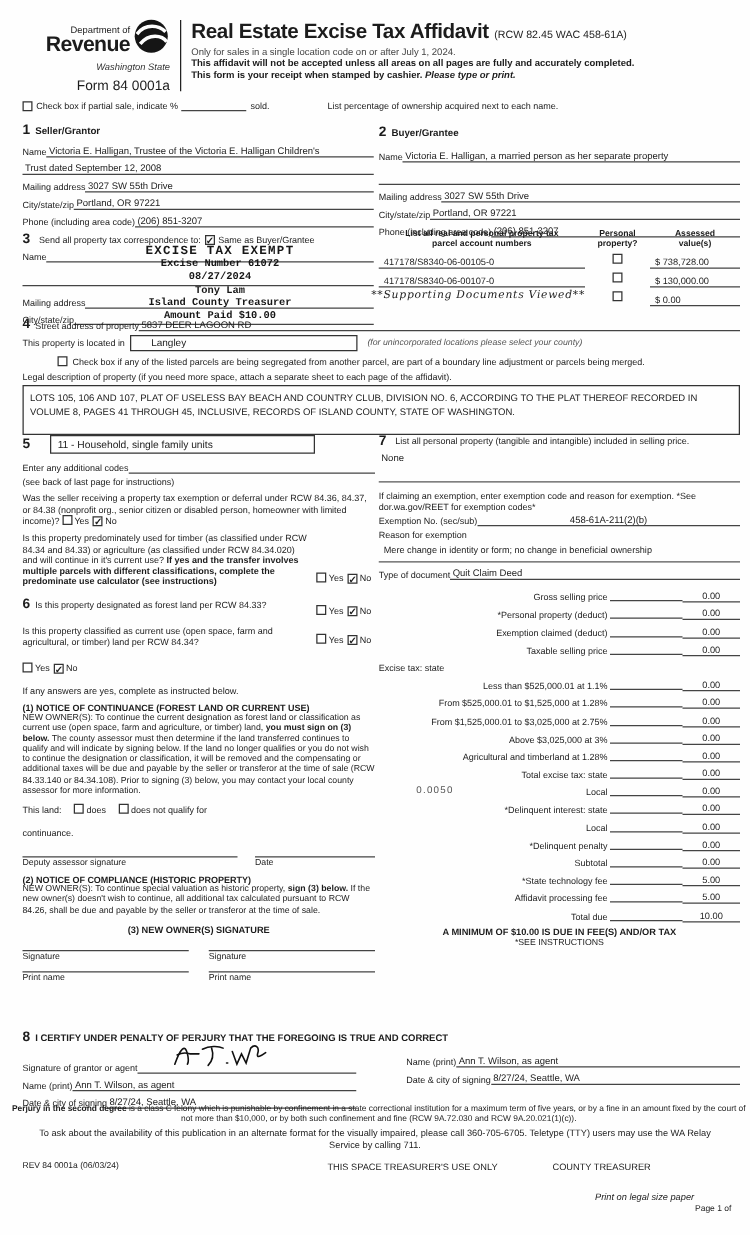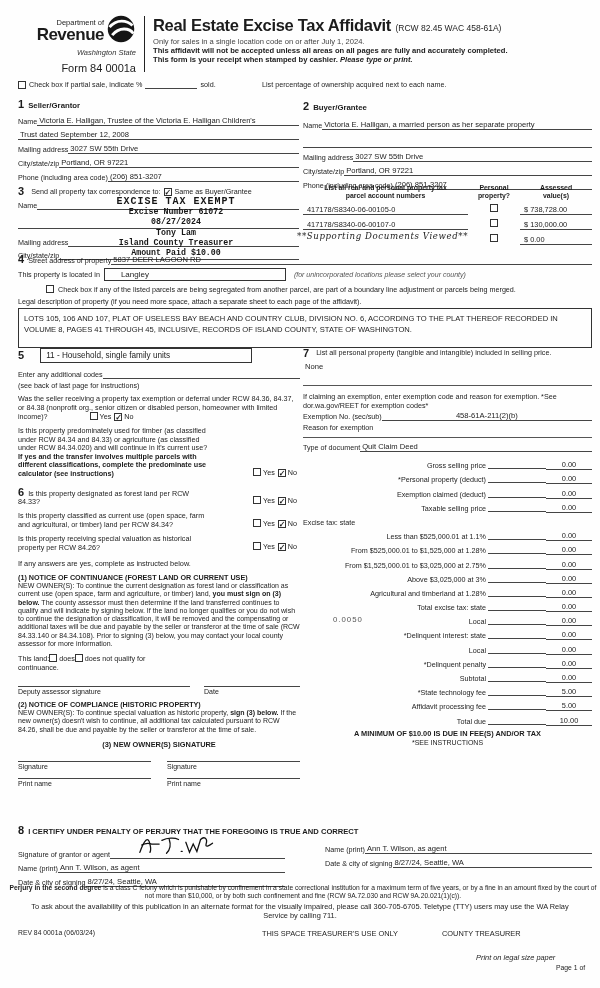--- a/index.html
+++ b/index.html
@@ -30,21 +30,21 @@
   .lbl { font-size:7.2px; white-space:nowrap; }
   .val { font-size:7.6px; }
   .row { display:flex; align-items:flex-end; margin-top:4px; }
   .fill { flex:1; border-bottom:1px solid #444; min-height:9px; padding:0 2px; }
   .secnum { font-weight:bold; font-size:11px; margin-right:4px; line-height:1; }
   .sechead { font-weight:bold; font-size:7.8px; }
   .cb { display:inline-block; width:8px; height:8px; border:1px solid #333; font-size:8px;
         line-height:7px; text-align:center; vertical-align:-1px; background:#fff; flex:none; }
   .cb.checked::after { content:"✓"; font-weight:bold; }
   .anslbl { font-size:7.2px; margin:0 3px 0 2px; }
-  .ans { white-space:nowrap; align-self:flex-end;margin-left:40px; }
+  .ans { white-space:nowrap; align-self:flex-end; }
   .para { font-size:7px; line-height:1.18; }
   .q { display:flex; gap:4px; margin-top:5px; }
   .q .txt { flex:1; font-size:7.2px; line-height:1.2; }
   .rule { border-top:1px solid #555; }
 
   
   .partial { top:80px; left:18px; width:574px; display:flex; }
   .partial-left { width:244px; display:flex; align-items:flex-end; gap:3px; }
   .pct-line { width:52px; border-bottom:1px solid #444; }
   .partial-right { font-size:7.2px; }
@@ -74,21 +74,21 @@
   
   .sec4 { top:254px; left:18px; width:574px; }
   .loc-box { border:1px solid #333; width:182px; font-size:8px; padding:1px 16px; margin-left:4px; }
   .loc-note { font-size:7px; font-style:italic; color:#555; margin-left:8px; }
   .legal-box { border:1.2px solid #333; margin-top:2px; padding:4px 5px; font-size:7.6px; line-height:1.5; height:40px; }
 
   
   .col5 { top:348px; left:18px; width:282px; }
   .code-box { border:1px solid #333; font-size:8.2px; padding:2px 5px; width:212px; margin-left:12px; }
   .secthead { font-weight:bold; font-size:7.2px; margin-top:5px; }
-  .landrow { display:flex; gap:0; font-size:7.2px; margin-top:6px; flex-wrap:wrap; }
+  .landrow { display:flex; gap:10px; font-size:7.2px; margin-top:6px; flex-wrap:wrap; }
   .sigrow { display:flex; gap:14px; margin-top:14px; }
   .sigcell { flex:1; } .sigcell .line { border-top:1px solid #444; }
   .sigcell .slbl { font-size:7px; margin-top:1px; }
   .h3c { text-align:center; font-weight:bold; font-size:7.4px; margin-top:6px; }
   .siggrid { display:flex; gap:16px; margin-top:12px; }
   .siggrid .sigcell { flex:1; }
 
   
   .col7 { top:348px; left:303px; width:289px; }
   .none-val { font-size:7.6px; margin:3px 0 14px 2px; }
@@ -320,21 +320,20 @@
 
     <div class="q" style="margin-top:8px;">
       <span class="txt"><span class="secnum">6</span><span>Is this property designated as forest land per RCW 84.33?</span></span>
       <span class="ans"><span class="cb"></span><span class="anslbl">Yes</span><span class="cb checked"></span><span class="anslbl">No</span></span>
     </div>
     <div class="q">
       <span class="txt">Is this property classified as current use (open space, farm and agricultural, or timber) land per RCW 84.34?</span>
       <span class="ans"><span class="cb"></span><span class="anslbl">Yes</span><span class="cb checked"></span><span class="anslbl">No</span></span>
     </div>
     <div class="q">
-      <span class="txt">Is this property receiving special valuation as historical property per RCW 84.26?</span>
       <span class="ans"><span class="cb"></span><span class="anslbl">Yes</span><span class="cb checked"></span><span class="anslbl">No</span></span>
     </div>
     <div class="lbl" style="margin-top:6px; font-size:7.3px;">If any answers are yes, complete as instructed below.</div>
 
     <div class="secthead">(1) NOTICE OF CONTINUANCE (FOREST LAND OR CURRENT USE)</div>
     <div class="para"><span>NEW OWNER(S): To continue the current designation as forest land or classification as current use (open space, farm and agriculture, or timber) land, </span><b>you must sign on (3) below.</b><span> The county assessor must then determine if the land transferred continues to qualify and will indicate by signing below. If the land no longer qualifies or you do not wish to continue the designation or classification, it will be removed and the compensating or additional taxes will be due and payable by the seller or transferor at the time of sale (RCW 84.33.140 or 84.34.108). Prior to signing (3) below, you may contact your local county assessor for more information.</span></div>
     <div class="landrow">
       <span>This land:</span>
       <span><span class="cb"></span> <span>does</span></span>
       <span><span class="cb"></span> <span>does not qualify for</span></span>
@@ -381,20 +380,21 @@
       <span class="lbl" style="white-space:normal; line-height:1.3;">List all personal property (tangible and intangible) included in selling price.</span>
     </div>
     <div class="none-val">None</div>
     <div class="rule"></div>
     <div class="exm">If claiming an exemption, enter exemption code and reason for exemption. *See dor.wa.gov/REET for exemption codes*</div>
     <div class="exm-row">
       <span class="lbl">Exemption No. (sec/sub)</span>
       <span class="val fill" style="text-align:center;">458-61A-211(2)(b)</span>
     </div>
     <div class="reason-lbl">Reason for exemption</div>
+    <div class="reason-val">Mere change in identity or form; no change in beneficial ownership</div>
     <div class="rule" style="margin-top:5px;"></div>
     <div class="doc-row">
         <span class="lbl">Type of document</span>
         <span class="val fill">Quit Claim Deed</span>
       </div>
 
     <div class="taxes">
         <div class="tax-row">
           <span class="tax-label">Gross selling price</span>
           <span class="leader"></span>

